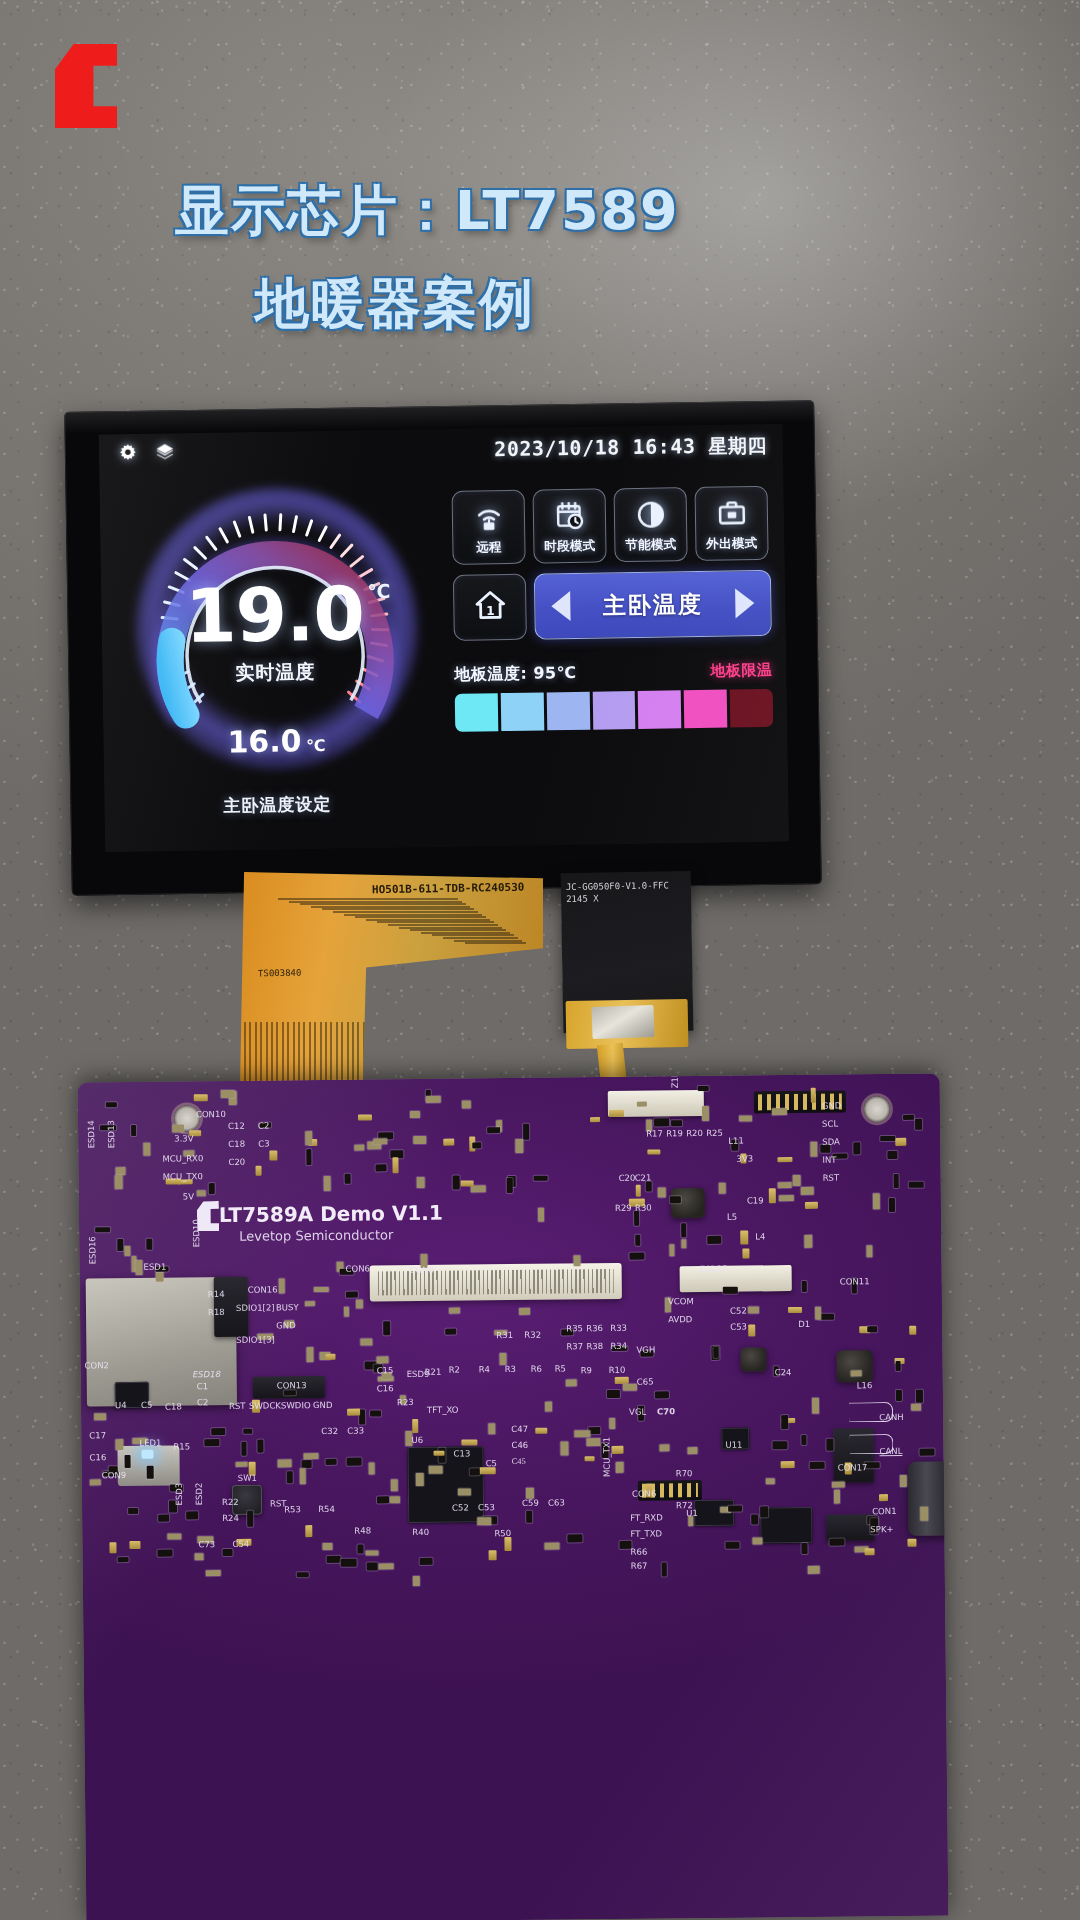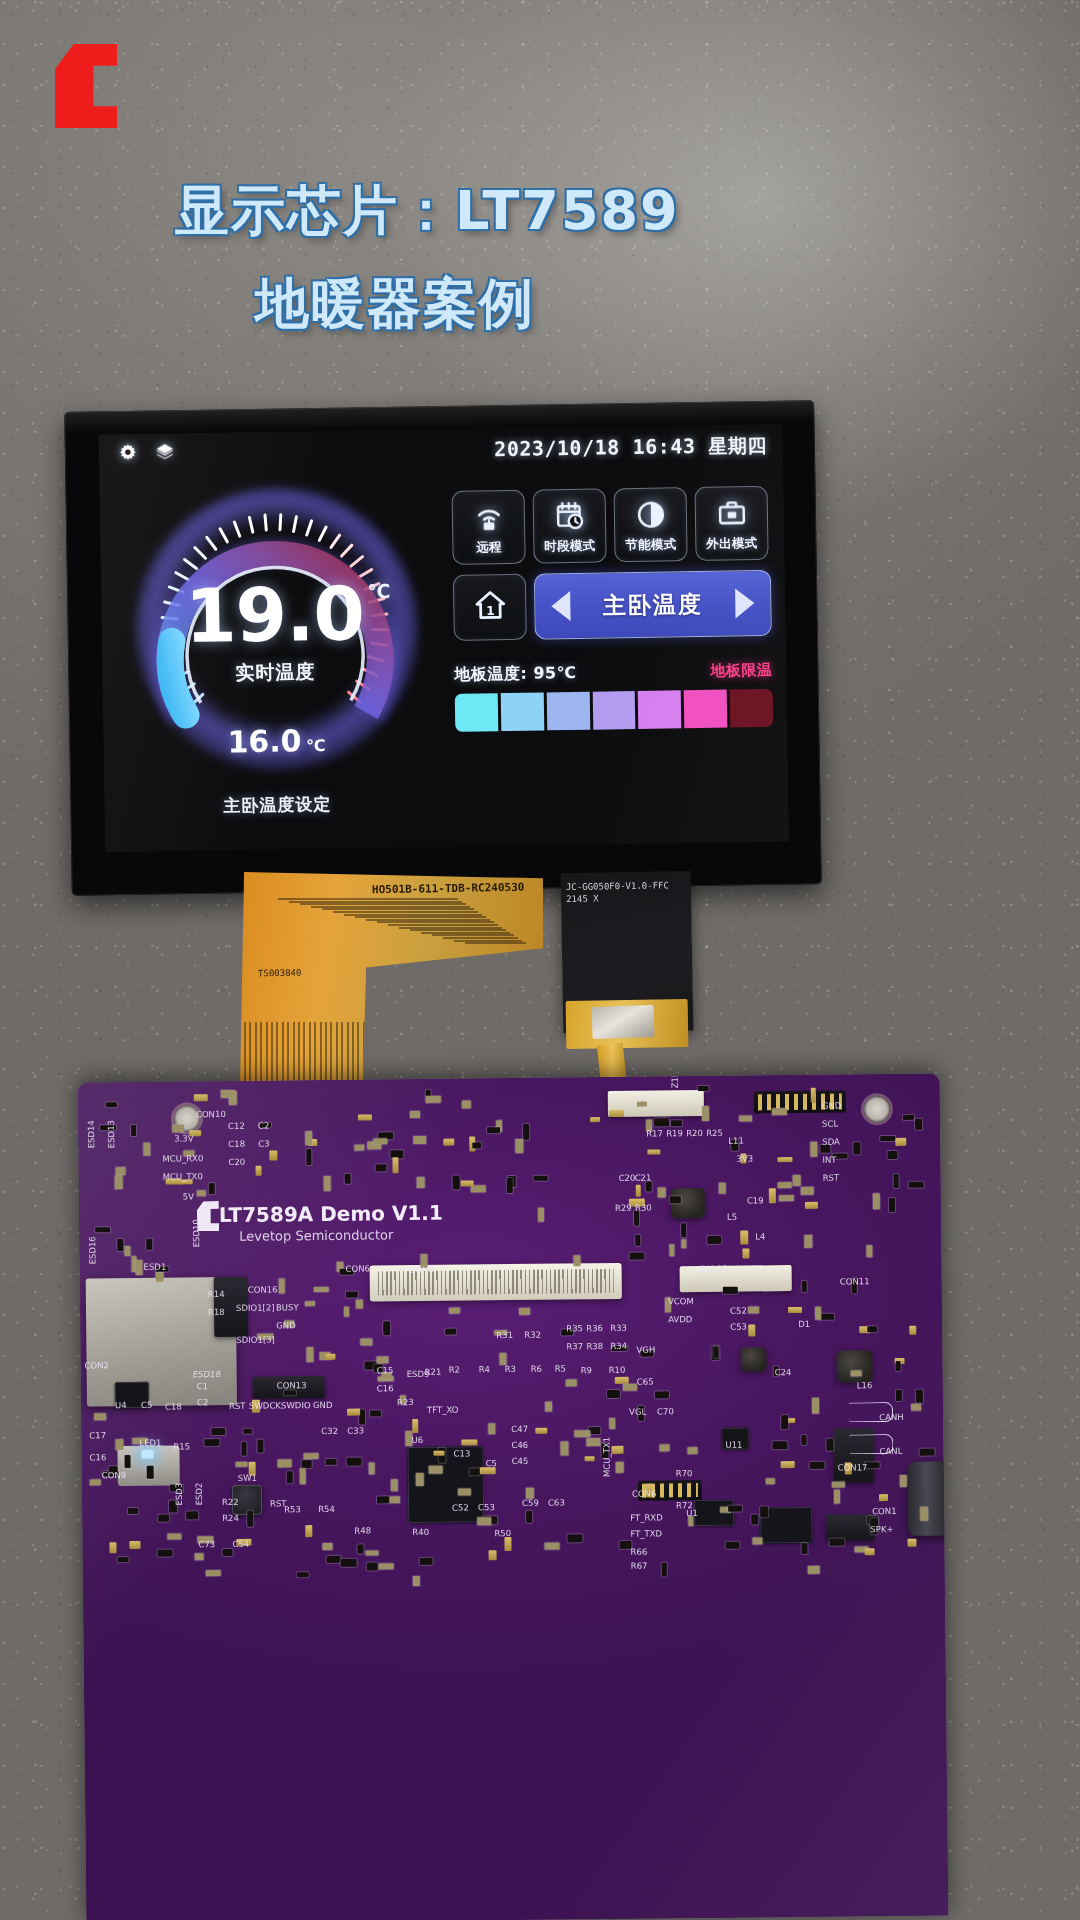--- a/index.html
+++ b/index.html
@@ -1033,21 +1033,21 @@
       <div class="silk" style="left: 398px; top: 286px;">R4</div>
       <div class="silk" style="left: 424px; top: 286px;">R3</div>
       <div class="silk" style="left: 450px; top: 286px;">R6</div>
       <div class="silk" style="left: 474px; top: 286px;">R5</div>
       <div class="silk" style="left: 346px; top: 326px;">TFT_XO</div>
       <div class="silk" style="left: 330px; top: 356px;">U6</div>
       <div class="silk" style="left: 372px; top: 370px;">C13</div>
       <div class="silk" style="left: 404px; top: 380px;">C5</div>
       <div class="silk" style="left: 430px; top: 346px;">C47</div>
       <div class="silk" style="left: 430px; top: 362px;">C46</div>
-      <div class="silk" style="left: 430px; top: 378px;">C45</div>
+      <div class="silk" style="left: 430px; top: 378px; font-family: Liberation Serif, serif;">C45</div>
       <div class="silk" style="left: 272px; top: 446px;">R48</div>
       <div class="silk" style="left: 330px; top: 448px;">R40</div>
       <div class="silk" style="left: 202px; top: 424px;">R53</div>
       <div class="silk" style="left: 236px; top: 424px;">R54</div>
       <div class="silk" style="left: 370px; top: 424px;">C52</div>
       <div class="silk" style="left: 396px; top: 424px;">C53</div>
       <div class="silk" style="left: 440px; top: 420px;">C59</div>
       <div class="silk" style="left: 466px; top: 420px;">C63</div>
       <div class="silk" style="left: 116px; top: 458px;">C73</div>
       <div class="silk" style="left: 150px; top: 458px;">C54</div>
@@ -1058,21 +1058,21 @@
       <div class="silk" style="left: 548px; top: 452px;">FT_TXD</div>
       <div class="silk" style="left: 604px; top: 432px;">U1</div>
       <div class="silk" style="left: 594px; top: 392px;">R70</div>
       <div class="silk" style="left: 594px; top: 424px;">R72</div>
       <div class="silk" style="left: 548px; top: 470px;">R66</div>
       <div class="silk" style="left: 548px; top: 484px;">R67</div>
       <div class="silk" style="left: 644px; top: 364px;">U11</div>
       <div class="silk" style="left: 556px; top: 300px;">C65</div>
       <div class="silk" style="left: 556px; top: 268px;">VGH</div>
       <div class="silk" style="left: 548px; top: 330px;">VGL</div>
-      <div class="silk" style="left: 576px; top: 330px;">C70</div>
+      <div class="silk" style="left: 576px; top: 330px; font-weight: bold;">C70</div>
       <div class="silk" style="left: 588px; top: 220px;">VCOM</div>
       <div class="silk" style="left: 588px; top: 238px;">AVDD</div>
       <div class="silk" style="left: 500px; top: 288px;">R9</div>
       <div class="silk" style="left: 528px; top: 288px;">R10</div>
       <div class="silk" style="left: 486px; top: 264px;">R37</div>
       <div class="silk" style="left: 506px; top: 264px;">R38</div>
       <div class="silk" style="left: 486px; top: 246px;">R35</div>
       <div class="silk" style="left: 506px; top: 246px;">R36</div>
       <div class="silk" style="left: 530px; top: 264px;">R34</div>
       <div class="silk" style="left: 530px; top: 246px;">R33</div>
@@ -1098,21 +1098,21 @@
       <div class="silk" style="left: 588px; top: 52px;">R19</div>
       <div class="silk" style="left: 608px; top: 52px;">R20</div>
       <div class="silk" style="left: 628px; top: 52px;">R25</div>
       <div class="silk" style="left: 540px; top: 96px;">C20</div>
       <div class="silk" style="left: 556px; top: 96px;">C21</div>
       <div class="silk" style="left: 536px; top: 126px;">R29</div>
       <div class="silk" style="left: 556px; top: 126px;">R30</div>
       <div class="silk" style="left: 416px; top: 252px;">R31</div>
       <div class="silk" style="left: 444px; top: 252px;">R32</div>
       <div class="silk" style="left: 798px; top: 338px;">CANH</div>
-      <div class="silk" style="left: 798px; top: 372px;">CANL</div>
+      <div class="silk" style="left: 798px; top: 372px; text-decoration: underline;">CANL</div>
       <div class="silk" style="left: 756px; top: 388px;">CON17</div>
       <div class="silk" style="left: 790px; top: 432px;">CON1</div>
       <div class="silk" style="left: 788px; top: 450px;">SPK+</div>
       <div class="silk v" style="left: 92px; top: 424px;">ESD3</div>
       <div class="silk v" style="left: 112px; top: 424px;">ESD2</div>
       <div class="silk" style="left: 330px; top: 186px;">CON8</div>
     </div>
 </div>
 
 </body></html>

